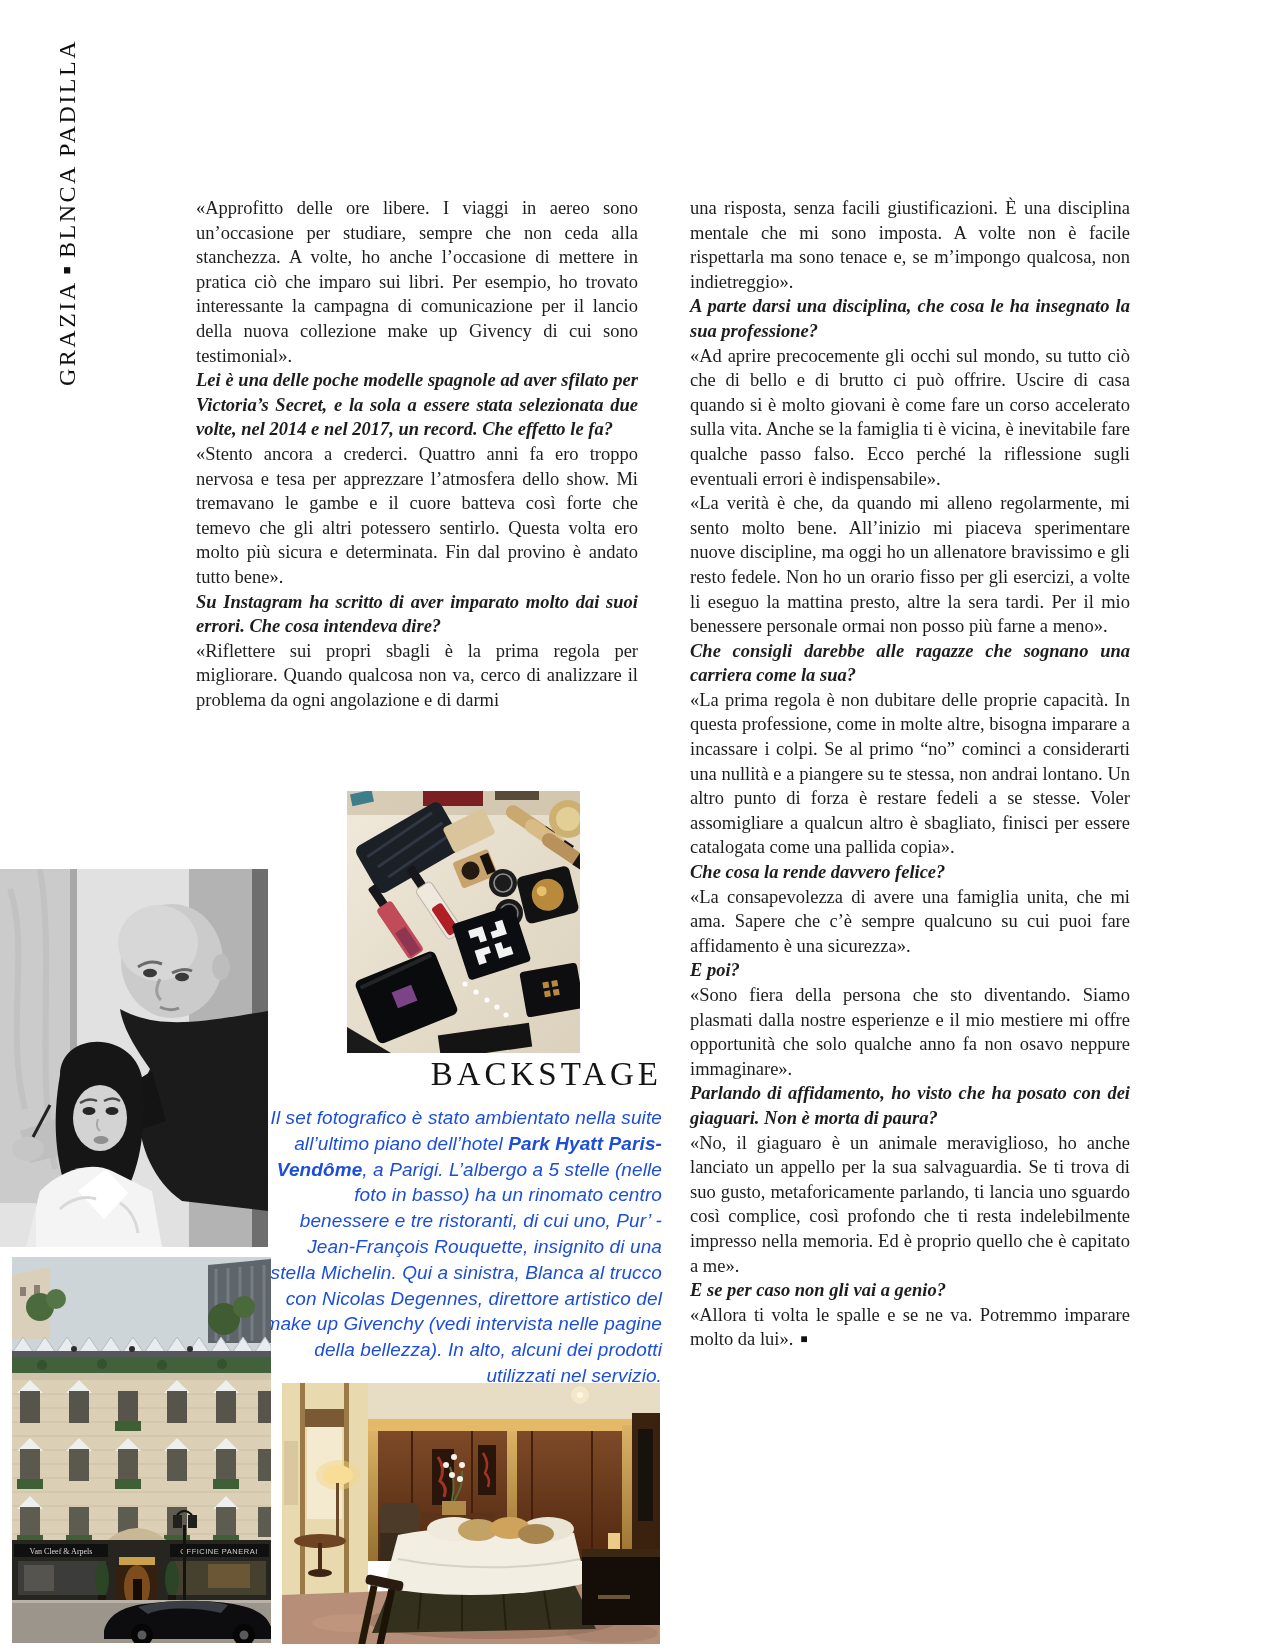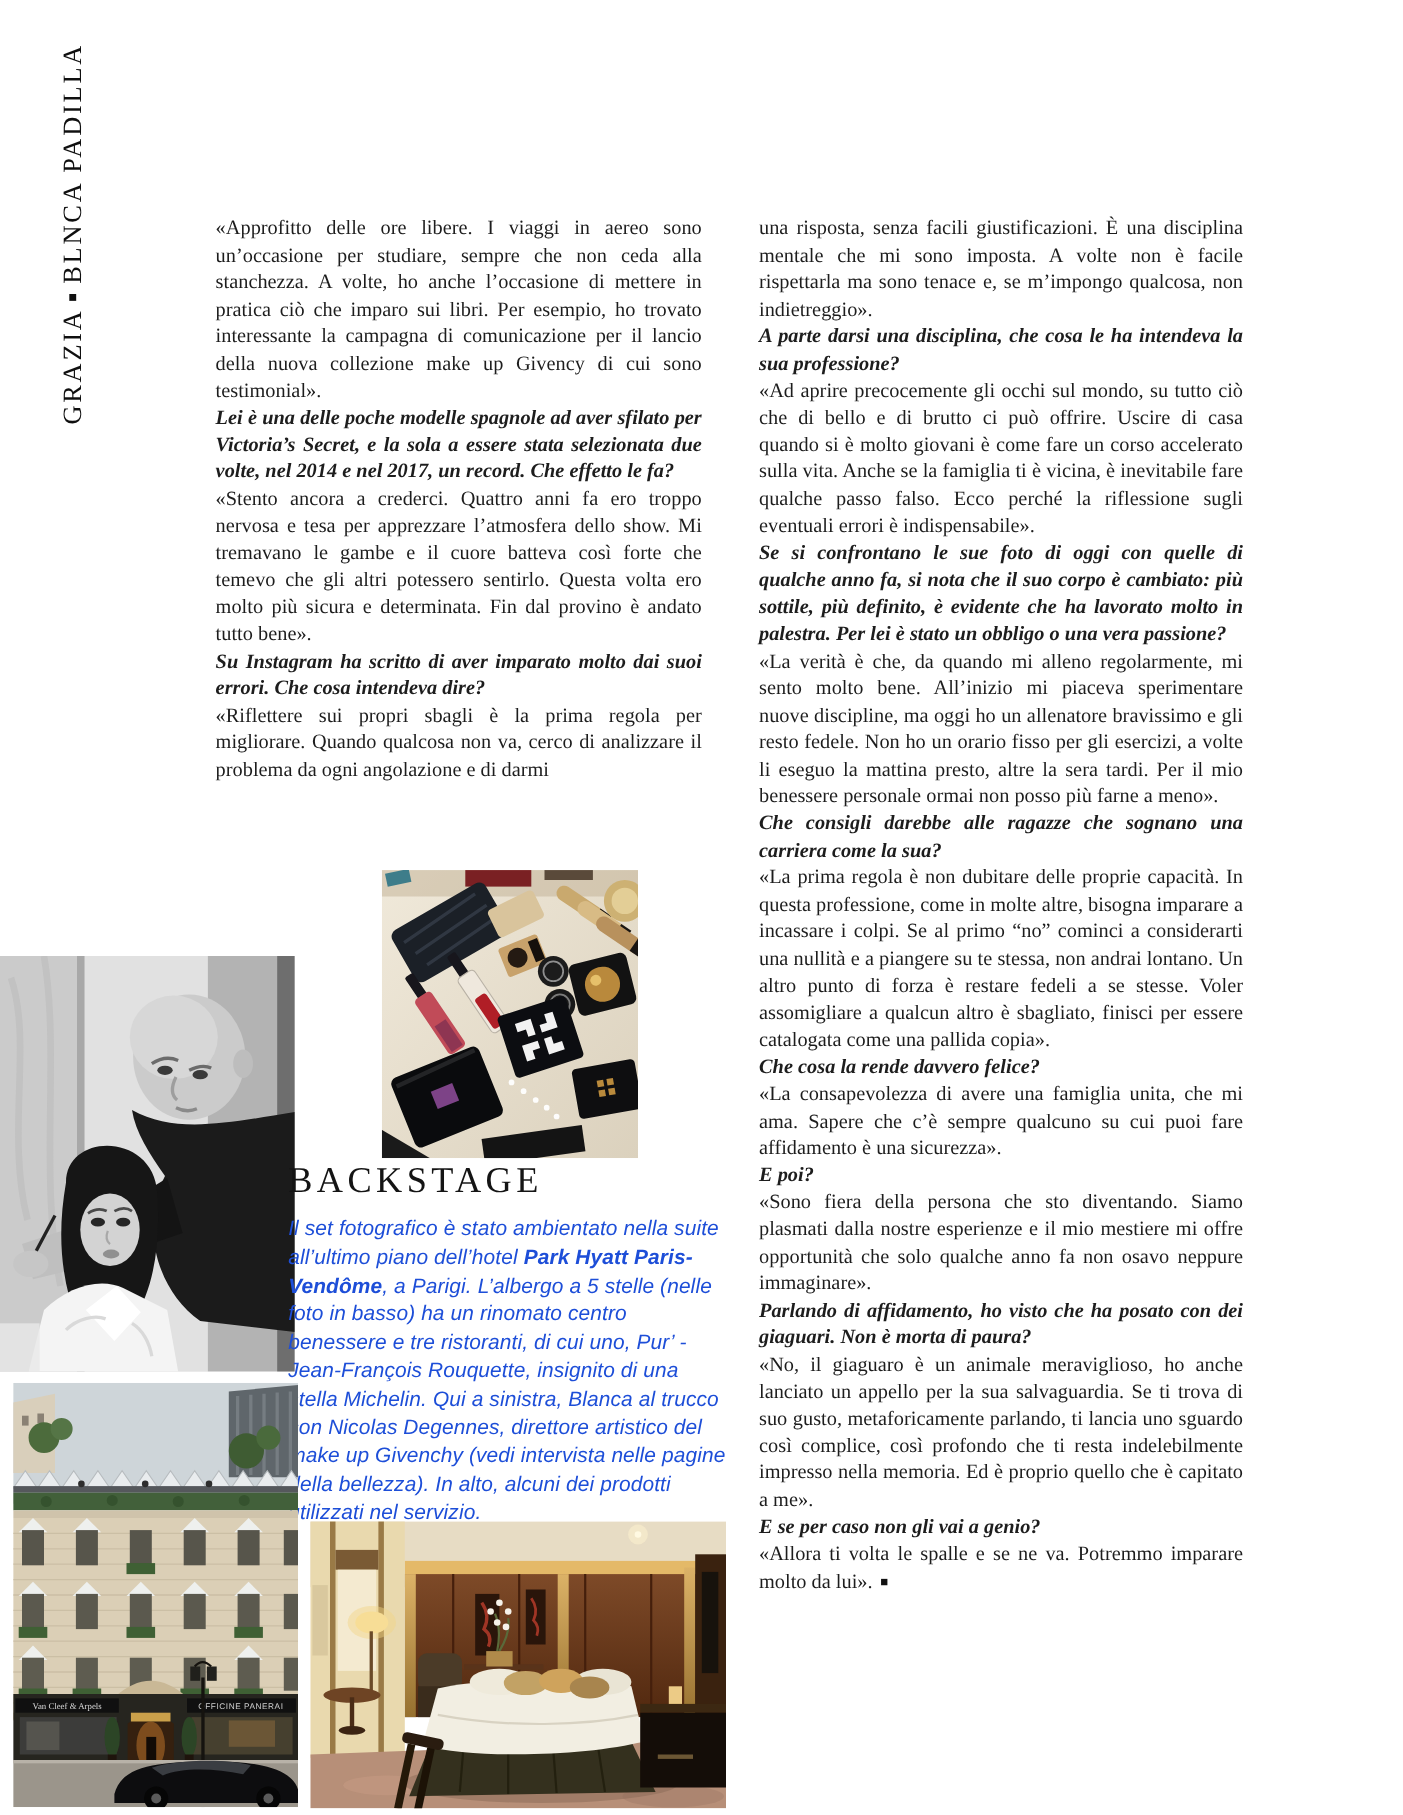--- a/index.html
+++ b/index.html
@@ -23,21 +23,21 @@
 
   
   figure{margin:0;padding:0;position:absolute;overflow:hidden;}
   figure svg{display:block;}
   .photo-makeup{left:347px;top:791px;width:233px;height:262px;}
   .photo-bw{left:0;top:869px;width:268px;height:378px;}
   .photo-facade{left:0;top:1257px;width:259px;height:386px;padding-left:12px;}
   .photo-room{left:282px;top:1383px;width:378px;height:261px;}
 
   
-  .backstage{position:absolute;left:262px;top:1056px;width:400px;text-align:left;}
+  .backstage{position:absolute;left:262px;top:1056px;width:400px;text-align:right;}
   .backstage h2{margin:0 0 12px 0;font-family:"Liberation Serif",serif;font-weight:normal;
         font-size:33px;letter-spacing:4px;color:#141414;}
   .backstage .caption{margin:0;font-family:Liberation Sans, sans-serif;font-style:italic;
         font-size:19px;line-height:25.8px;color:#1d4ed8;letter-spacing:0.1px;}
   .backstage .caption .b{font-weight:bold;}
 </style>
 </head>
 <body>
 
 <div class="page">
@@ -48,23 +48,22 @@
 
   <div class="col col-1">
       <p class="a">«Approfitto delle ore libere. I viaggi in aereo sono un’occasione per studiare, sempre che non ceda alla stanchezza. A volte, ho anche l’occasione di mettere in pratica ciò che imparo sui libri. Per esempio, ho trovato interessante la campagna di comunicazione per il lancio della nuova collezione make up Givency di cui sono testimonial».</p>
       <p class="q">Lei è una delle poche modelle spagnole ad aver sfilato per Victoria’s Secret, e la sola a essere stata selezionata due volte, nel 2014 e nel 2017, un record. Che effetto le fa?</p>
       <p class="a">«Stento ancora a crederci. Quattro anni fa ero troppo nervosa e tesa per apprezzare l’atmosfera dello show. Mi tremavano le gambe e il cuore batteva così forte che temevo che gli altri potessero sentirlo. Questa volta ero molto più sicura e determinata. Fin dal provino è andato tutto bene».</p>
       <p class="q">Su Instagram ha scritto di aver imparato molto dai suoi errori. Che cosa intendeva dire?</p>
       <p class="a">«Riflettere sui propri sbagli è la prima regola per migliorare. Quando qualcosa non va, cerco di analizzare il problema da ogni angolazione e di darmi</p>
     </div>
   <div class="col col-2">
       <p class="a">una risposta, senza facili giustificazioni. È una disciplina mentale che mi sono imposta. A volte non è facile rispettarla ma sono tenace e, se m’impongo qualcosa, non indietreggio».</p>
-      <p class="q">A parte darsi una disciplina, che cosa le ha intendeva la sua professione?</p>
+      <p class="q">A parte darsi una disciplina, che cosa le ha insegnato la sua professione?</p>
       <p class="a">«Ad aprire precocemente gli occhi sul mondo, su tutto ciò che di bello e di brutto ci può offrire. Uscire di casa quando si è molto giovani è come fare un corso accelerato sulla vita. Anche se la famiglia ti è vicina, è inevitabile fare qualche passo falso. Ecco perché la riflessione sugli eventuali errori è indispensabile».</p>
-      <p class="q">Se si confrontano le sue foto di oggi con quelle di qualche anno fa, si nota che il suo corpo è cambiato: più sottile, più definito, è evidente che ha lavorato molto in palestra. Per lei è stato un obbligo o una vera passione?</p>
       <p class="a">«La verità è che, da quando mi alleno regolarmente, mi sento molto bene. All’inizio mi piaceva sperimentare nuove discipline, ma oggi ho un allenatore bravissimo e gli resto fedele. Non ho un orario fisso per gli esercizi, a volte li eseguo la mattina presto, altre la sera tardi. Per il mio benessere personale ormai non posso più farne a meno».</p>
       <p class="q">Che consigli darebbe alle ragazze che sognano una carriera come la sua?</p>
       <p class="a">«La prima regola è non dubitare delle proprie capacità. In questa professione, come in molte altre, bisogna imparare a incassare i colpi. Se al primo “no” cominci a considerarti una nullità e a piangere su te stessa, non andrai lontano. Un altro punto di forza è restare fedeli a se stesse. Voler assomigliare a qualcun altro è sbagliato, finisci per essere catalogata come una pallida copia».</p>
       <p class="q">Che cosa la rende davvero felice?</p>
       <p class="a">«La consapevolezza di avere una famiglia unita, che mi ama. Sapere che c’è sempre qualcuno su cui puoi fare affidamento è una sicurezza».</p>
       <p class="q">E poi?</p>
       <p class="a">«Sono fiera della persona che sto diventando. Siamo plasmati dalla nostre esperienze e il mio mestiere mi offre opportunità che solo qualche anno fa non osavo neppure immaginare».</p>
       <p class="q">Parlando di affidamento, ho visto che ha posato con dei giaguari. Non è morta di paura?</p>
       <p class="a">«No, il giaguaro è un animale meraviglioso, ho anche lanciato un appello per la sua salvaguardia. Se ti trova di suo gusto, metaforicamente parlando, ti lancia uno sguardo così complice, così profondo che ti resta indelebilmente impresso nella memoria. Ed è proprio quello che è capitato a me».</p>
       <p class="q">E se per caso non gli vai a genio?</p>

